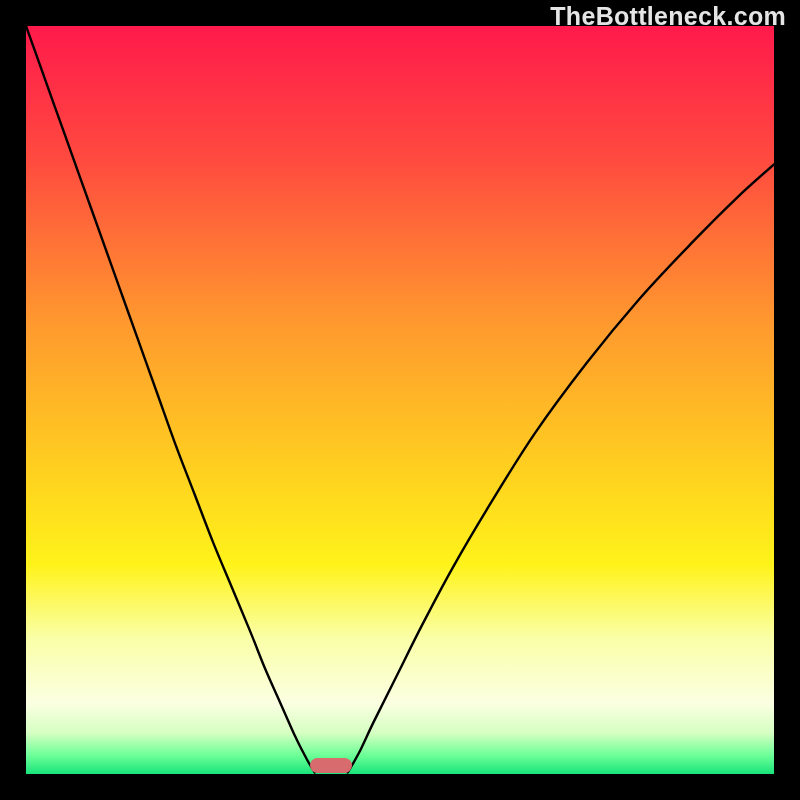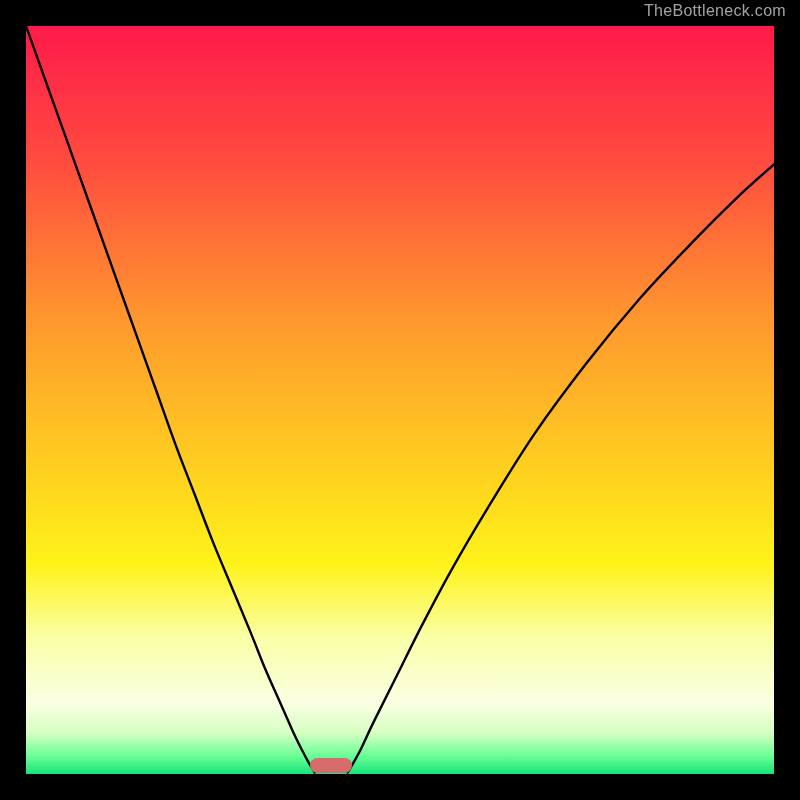--- a/index.html
+++ b/index.html
@@ -1,19 +1,19 @@
 <!DOCTYPE html>
 <html><head>
 <meta charset="utf-8">
 <style>
   html,body{margin:0;padding:0}
   body{width:800px;height:800px;background:#000;position:relative;font-family:Arial,Helvetica,sans-serif}
   .frame{position:absolute;left:26px;top:26px;width:748px;height:748px;background:#fff}
   .plot{position:absolute;left:0;top:0;width:748px;height:748px}
-  .watermark{position:absolute;top:2px;right:14px;color:#a3a3a3;font-size:16px;letter-spacing:.3px;font-weight:400}
+  .watermark{position:absolute;top:2px;right:14px;color:#e5e5e5;font-size:25px;letter-spacing:.3px;font-weight:700}
   .marker{position:absolute;background:#d76b6e;border-radius:8px}
 </style>
 </head>
 <body>
 
 <div class="frame">
   <svg class="plot" viewBox="0 0 748 748" preserveAspectRatio="none">
     <defs>
       <linearGradient id="bg" x1="0" y1="0" x2="0" y2="1">
           <stop offset="0%" stop-color="#ff1a4b"></stop>

